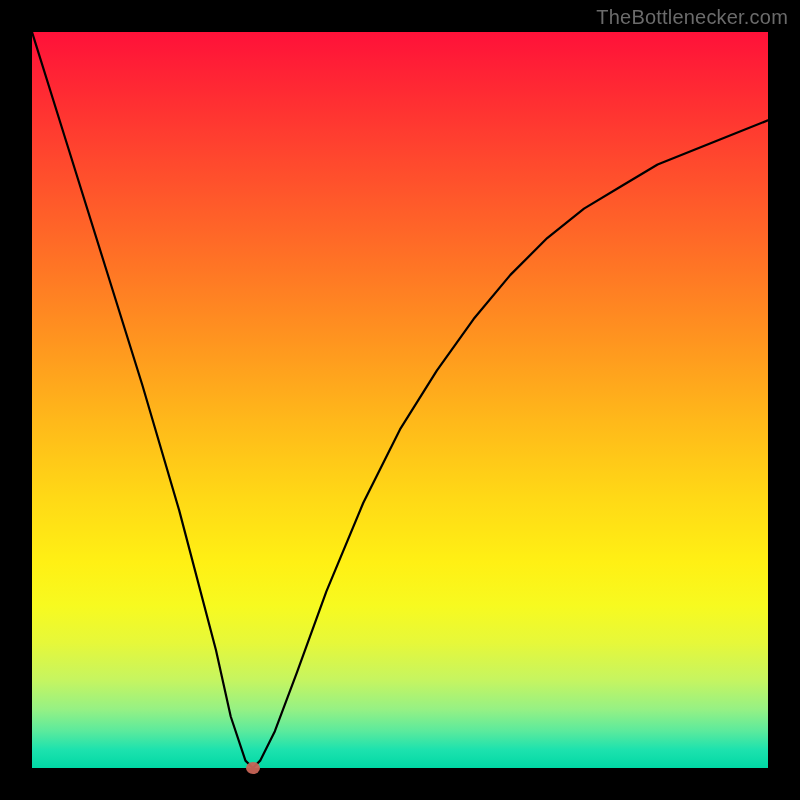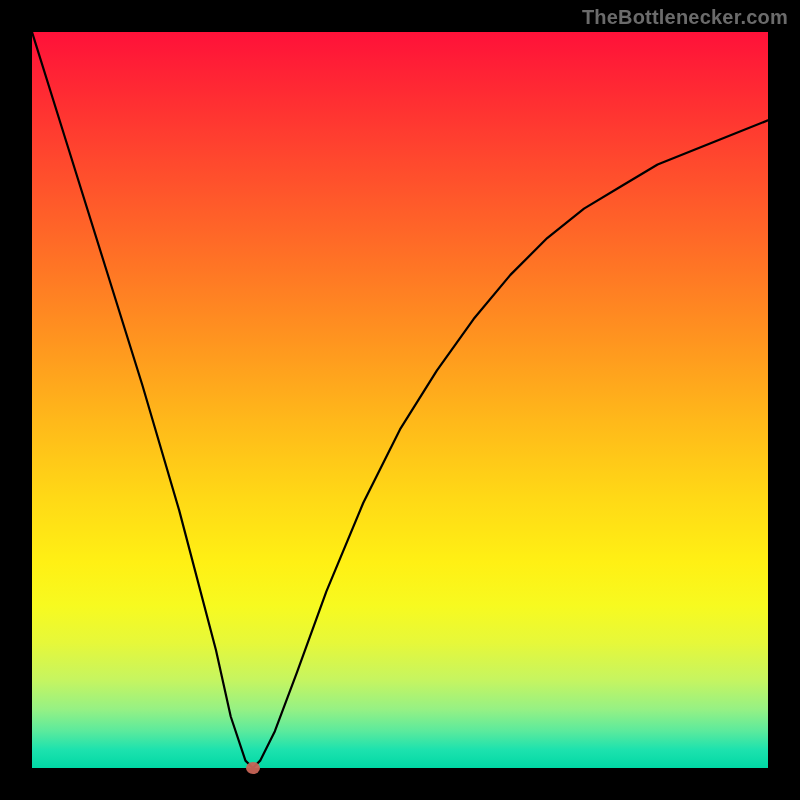--- a/index.html
+++ b/index.html
@@ -40,21 +40,21 @@
       #1de2ae 97.5%,
       #00d8a5 100%
     );
   }
   .attribution {
     position: absolute;
     top: 6px;
     right: 12px;
     color: #6b6b6b;
     font-size: 20px;
-    font-weight: 700;
+    font-weight: 400;
     letter-spacing: 0.2px;
   }
   svg.curve {
     position: absolute;
     left: 0;
     top: 0;
     width: 736px;
     height: 736px;
   }
   .marker {

